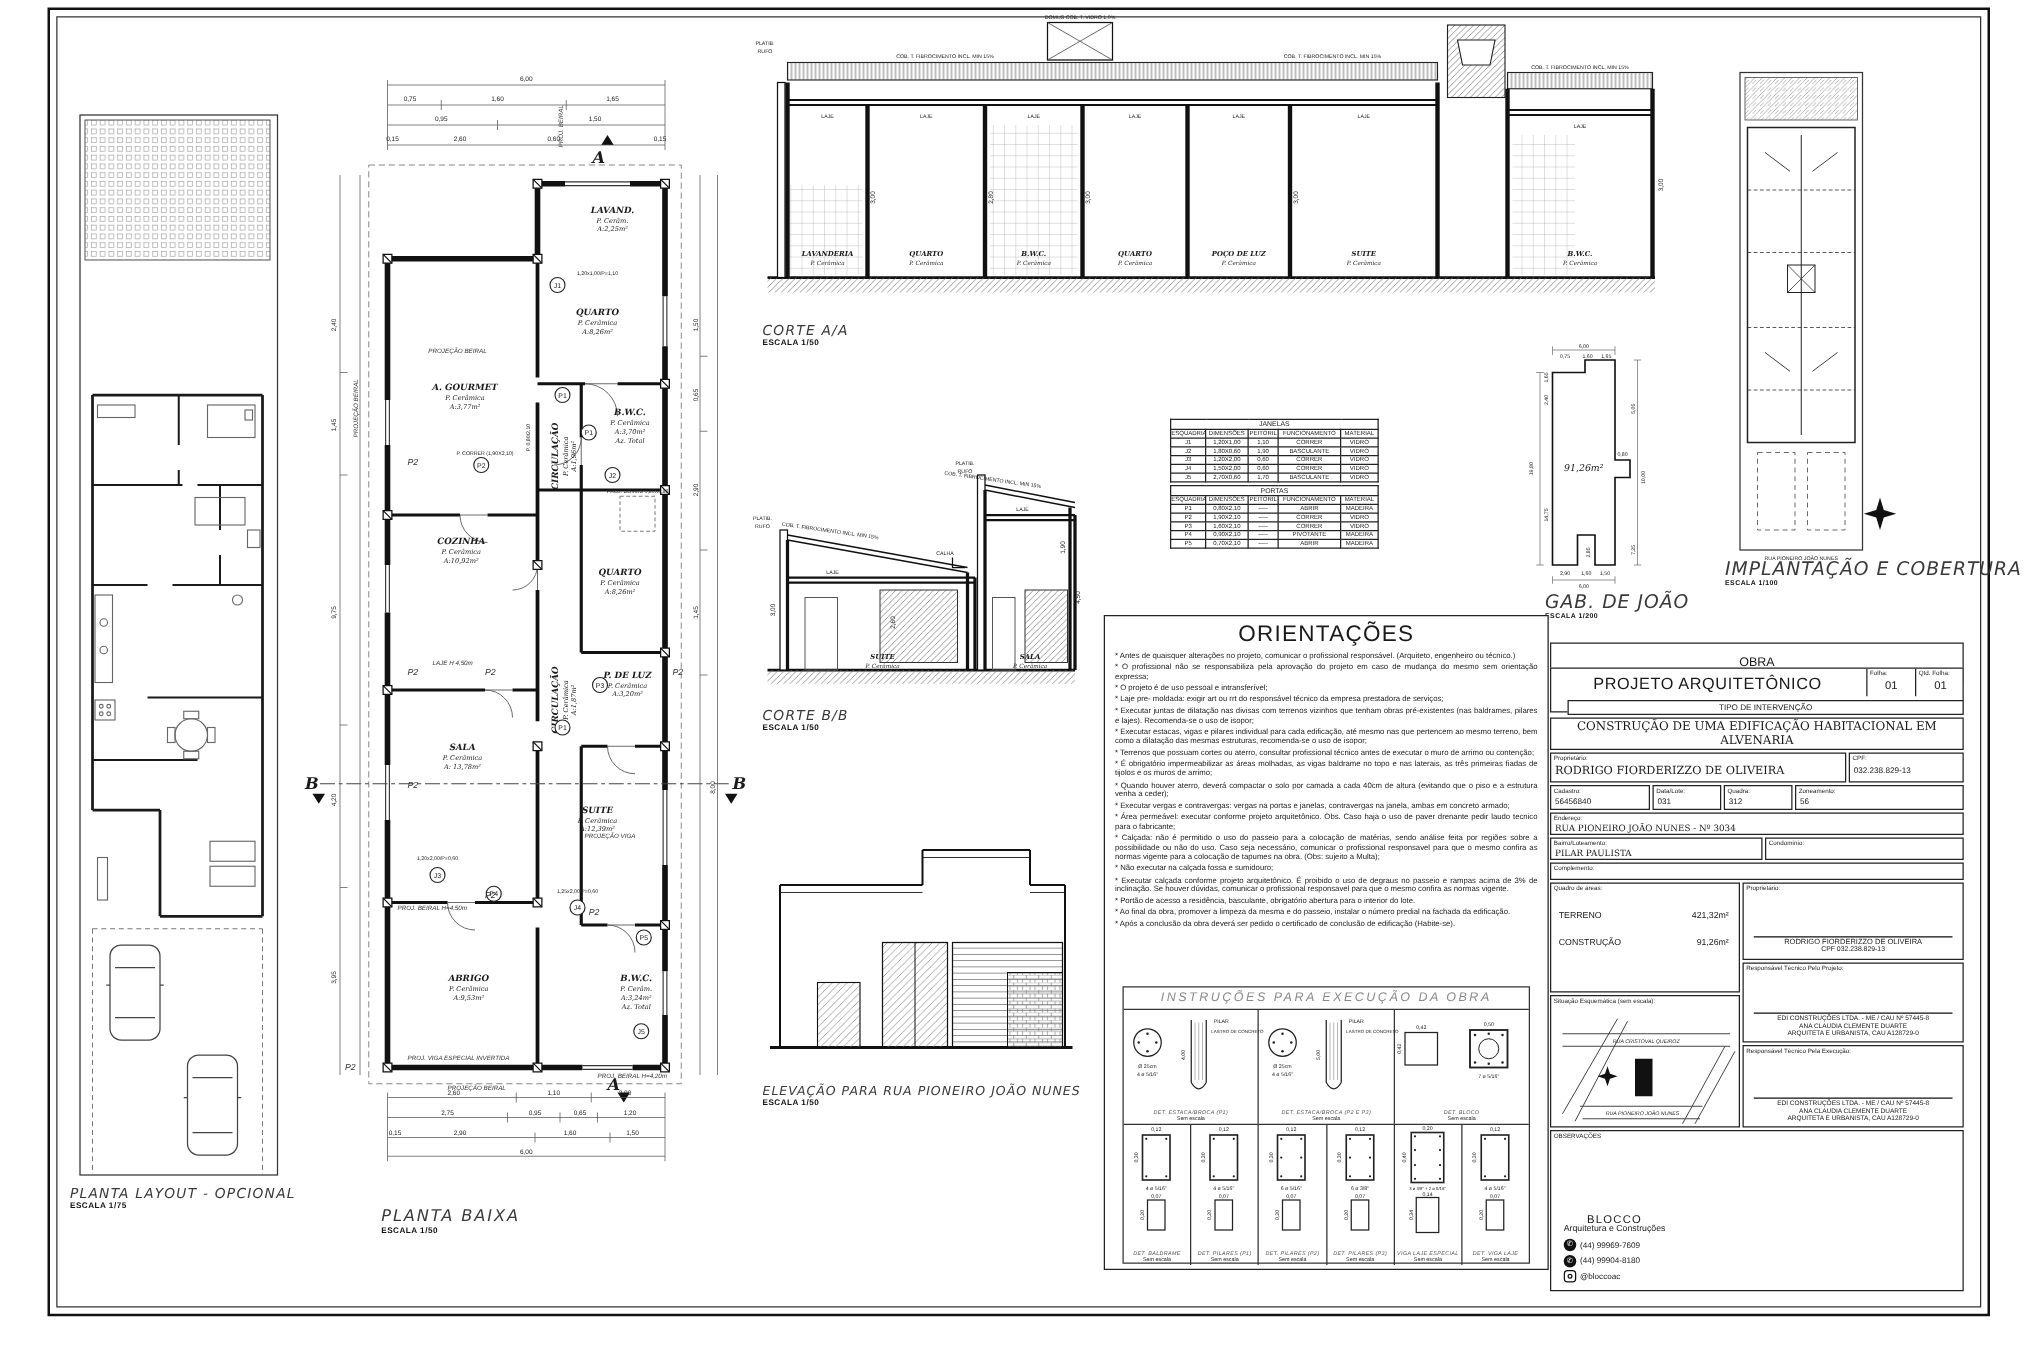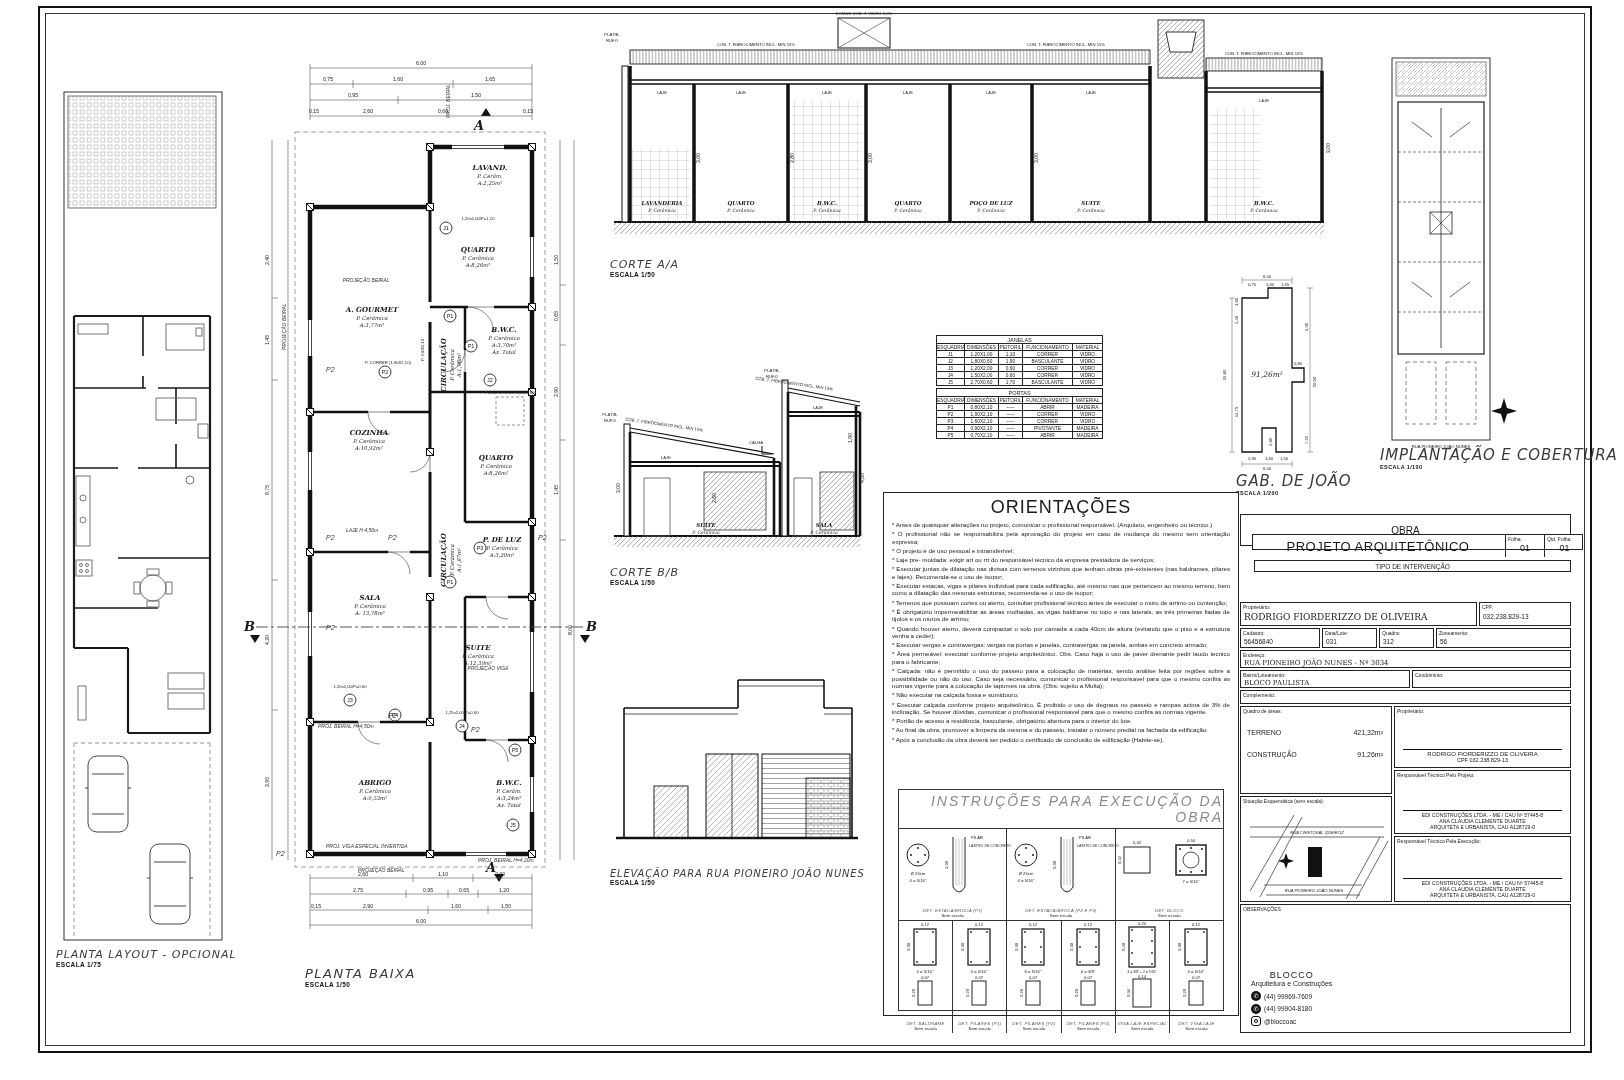--- a/index.html
+++ b/index.html
@@ -25,21 +25,21 @@
 .seclet{font-family:"DejaVu Serif",serif;font-style:italic;font-weight:bold;font-size:13px}
 .tinytxt{font-size:4.2px}
 .tbl{border-collapse:collapse;width:100%;table-layout:fixed;background:#fff}
 .tbl td,.tbl th{border:.8px solid #222;font-size:4.8px;font-weight:normal;padding:.5px 0;text-align:center;overflow:hidden;white-space:nowrap}
 .tbl .cap{font-size:5.5px}
 .panel{position:absolute;border:1.5px solid #222;background:#fff}
 .o-title{text-align:center;font-size:18px;letter-spacing:1px;margin:4px 0 3px;font-weight:normal;border-bottom:0}
 .o-items{list-style:none;padding:0 8px}
 .o-items li{font-size:6.2px;line-height:1.22;margin-bottom:1.6px;text-align:justify}
 .instr{position:absolute;border:1px solid #333;background:#fff}
-.i-title{text-align:right;font-style:italic;font-size:14px;letter-spacing:2px;color:#8a8a8a;padding:3px 0;border-bottom:1px solid #333}
+.i-title{text-align:center;font-style:italic;font-size:10px;letter-spacing:2px;color:#8a8a8a;padding:3px 0;border-bottom:1px solid #333}
 .i-row1{display:flex;height:92px;border-bottom:1px solid #333}
 .i-cell{flex:1;border-right:1px solid #333;position:relative}
 .i-cell:last-child{border-right:0}
 .i-row2{display:flex;height:112px}
 .p-cell{flex:1;border-right:1px solid #333;position:relative}
 .p-cell:last-child{border-right:0}
 .det-label{position:absolute;bottom:7px;left:0;right:0;text-align:center;font-style:italic;font-size:4.3px;color:#555;letter-spacing:.3px;white-space:nowrap}
 .det-scale{position:absolute;bottom:2px;left:0;right:0;text-align:center;font-size:4.3px;color:#222}
 .tb{position:absolute;left:1240px;top:514px;width:331px;height:531px}
 .tb .bx{position:absolute;border:1px solid #222;background:#fff}
@@ -972,32 +972,33 @@
         </svg>
         <div class="det-label">DET. VIGA LAJE</div>
         <div class="det-scale">Sem escala</div>
       </div>
     </div>
   </div>
 </div>
 
 <div class="tb">
   <div class="bx ctr" style="left:0;top:0;width:331px;height:32px;font-size:10px">OBRA</div>
-  <div class="bx" style="left:12px;top:20px;width:331px;height:16px">
+  <div class="bx" style="left:0;top:20px;width:331px;height:36px">
     <div class="ctr abs" style="left:0;top:0;width:250px;height:22px;font-size:13px;letter-spacing:.5px">PROJETO ARQUITETÔNICO</div>
     <div class="abs" style="left:252px;top:0;width:39px;height:22px;border-left:1px solid #222">
       <div class="lb">Folha:</div>
       <div class="ctr abs" style="left:0;top:6px;width:100%;height:14px;font-size:9px">01</div>
     </div>
     <div class="abs" style="left:291px;top:0;width:40px;height:22px;border-left:1px solid #222">
       <div class="lb">Qtd. Folha:</div>
       <div class="ctr abs" style="left:0;top:6px;width:100%;height:14px;font-size:9px">01</div>
     </div>
   </div>
   <div class="bx ctr" style="left:14px;top:46px;width:317px;height:12px;font-size:6.5px">TIPO DE INTERVENÇÃO</div>
+  <div class="bx ctr serif" style="left:0;top:60px;width:331px;height:26px;font-size:9.5px">CONSTRUÇÃO DE UMA EDIFICAÇÃO HABITACIONAL EM ALVENARIA</div>
   <div class="bx" style="left:0;top:88px;width:237px;height:24px">
     <div class="lb">Proprietário:</div>
     <div class="abs serif" style="left:3px;top:9px;font-size:9px">RODRIGO FIORDERIZZO DE OLIVEIRA</div>
   </div>
   <div class="bx" style="left:239px;top:88px;width:92px;height:24px">
     <div class="lb">CPF:</div>
     <div class="abs" style="left:3px;top:10px;font-size:6.5px">032.238.829-13</div>
   </div>
   <div class="bx" style="left:0;top:114px;width:80px;height:20px">
     <div class="lb">Cadastro:</div>
@@ -1014,21 +1015,21 @@
   <div class="bx" style="left:196px;top:114px;width:135px;height:20px">
     <div class="lb">Zoneamento:</div>
     <div class="abs" style="left:3px;top:9px;font-size:6.5px">56</div>
   </div>
   <div class="bx" style="left:0;top:136px;width:331px;height:18px">
     <div class="lb">Endereço:</div>
     <div class="abs serif" style="left:3px;top:8px;font-size:7px">RUA PIONEIRO JOÃO NUNES - Nº 3034</div>
   </div>
   <div class="bx" style="left:0;top:156px;width:170px;height:18px">
     <div class="lb">Bairro/Loteamento:</div>
-    <div class="abs serif" style="left:3px;top:8px;font-size:7px">BLOCO PAULISTA</div>
+    <div class="abs serif" style="left:3px;top:8px;font-size:7px">PILAR PAULISTA</div>
   </div>
   <div class="bx" style="left:172px;top:156px;width:159px;height:18px">
     <div class="lb">Condomínio:</div>
   </div>
   <div class="bx" style="left:0;top:176px;width:331px;height:14px">
     <div class="lb">Complemento:</div>
   </div>
   <div class="bx" style="left:0;top:192px;width:152px;height:88px">
     <div class="lb">Quadro de áreas:</div>
     <div class="abs" style="left:6px;top:22px;font-size:7px">TERRENO</div>

